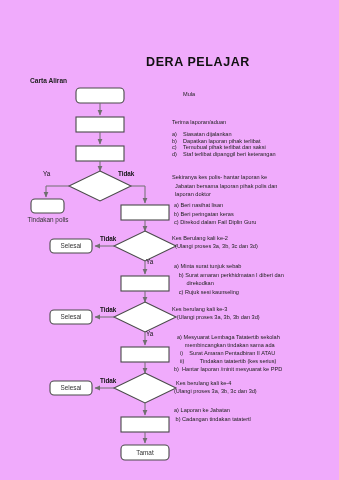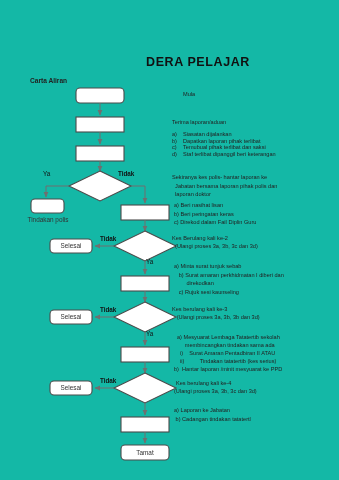--- a/index.html
+++ b/index.html
@@ -13,21 +13,21 @@
     position: relative;
     font-family: "Liberation Sans", sans-serif;
     color: #1a1a1a;
     overflow: hidden;
   }
   .page {
     position: absolute;
     left: 0; top: 0;
     width: 339px;
     height: 480px;
-    background: #14b8a6;
+    background: #f0abfc;
   }
   #flow-svg {
     position: absolute;
     left: 0; top: 0;
     width: 339px;
     height: 480px;
   }
   .abs { position: absolute; }
 
   

